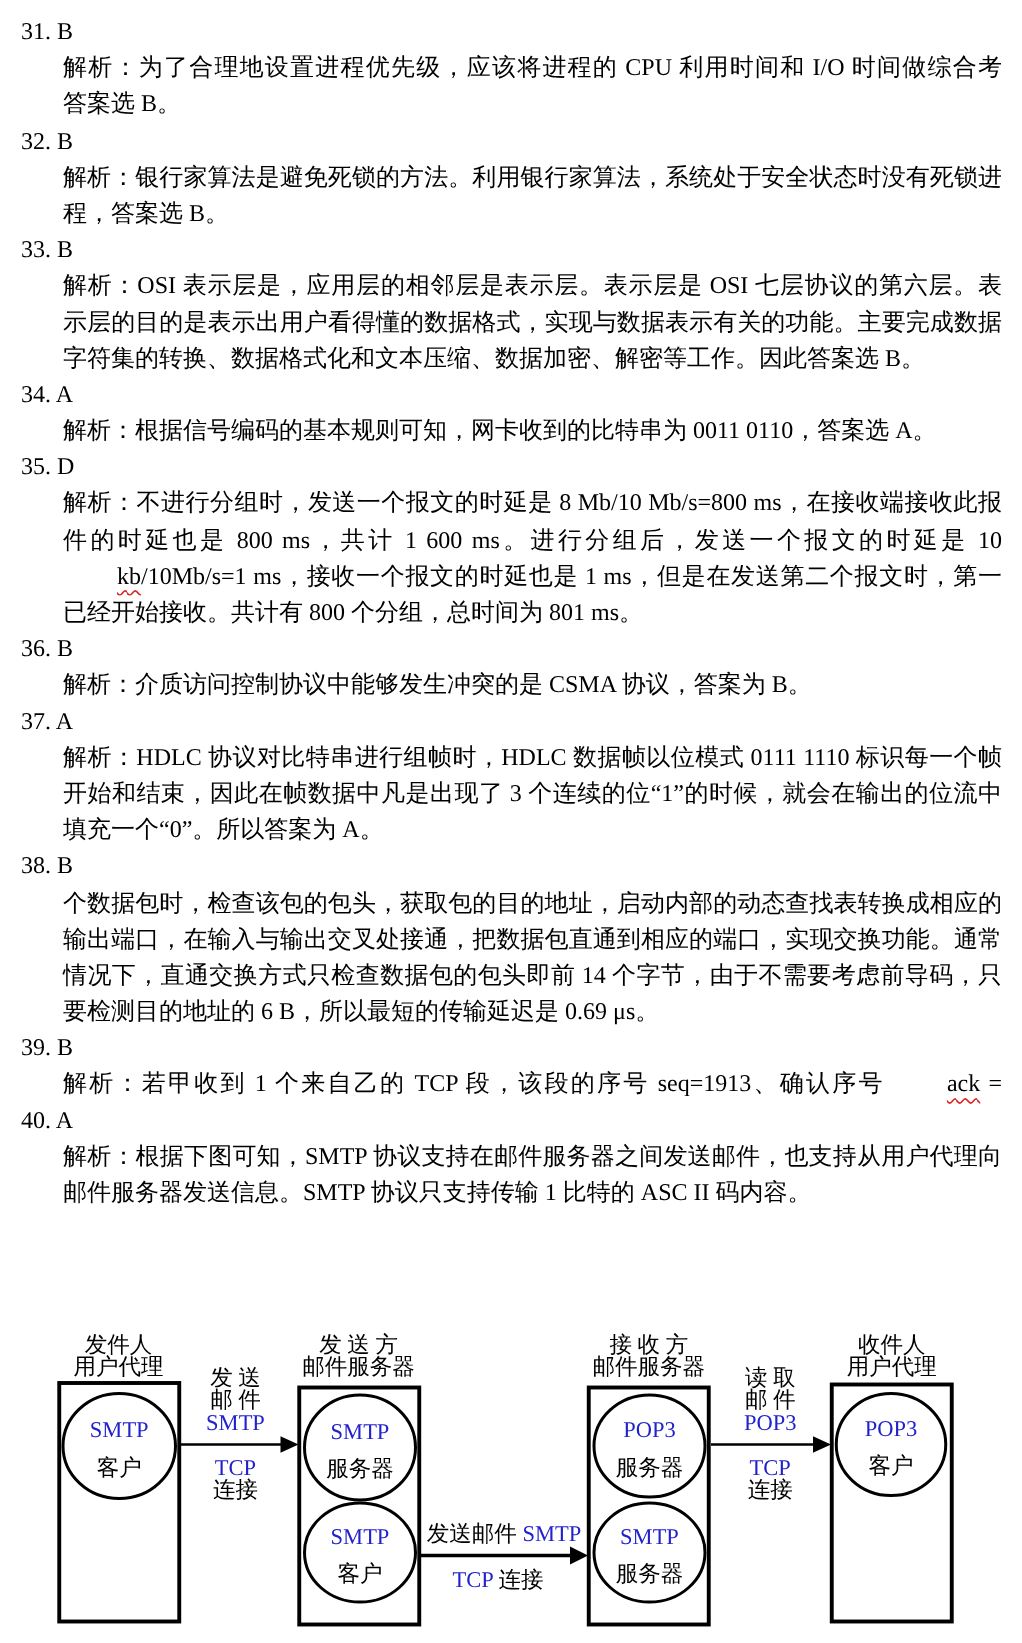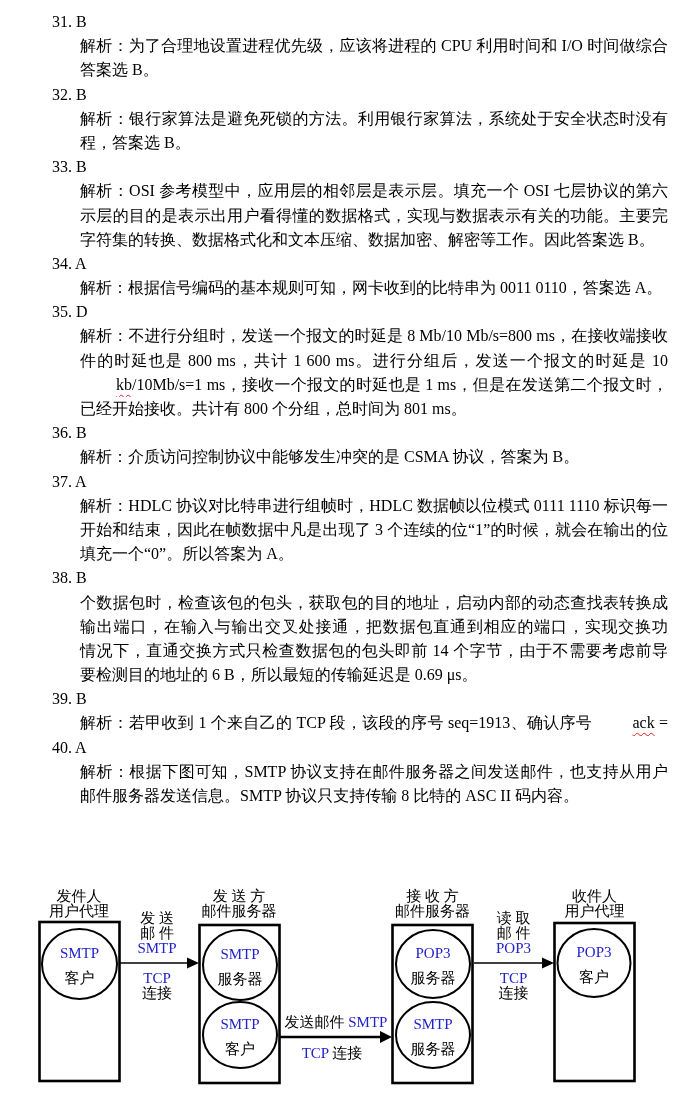--- a/index.html
+++ b/index.html
@@ -3,21 +3,21 @@
 <meta charset="utf-8">
 <style>
   :root{ --paper:#ffffff; --ink:#000000; --latin:#2222cc; --squiggle:#e02020; }
   *{box-sizing:border-box;}
   html,body{margin:0;padding:0;}
   body{
     width:681px;height:1095px;position:relative;overflow:hidden;
     background:var(--paper);color:var(--ink);
     font-family:"Liberation Serif","DejaVu Serif",serif;
   }
-  #doc{position:absolute;top:10px;left:0;width:681px;padding-left:38px;}
+  #doc{position:absolute;top:10px;left:0;width:681px;}
   .ln{font-size:16px;line-height:24.2px;height:24.2px;overflow:hidden;white-space:nowrap;}
   .num{padding-left:14px;}
   .body{padding-left:42px;padding-right:13px;}
   .just{white-space:normal;text-align:justify;text-align-last:justify;}
   .wavy{
     text-decoration-line:underline;text-decoration-style:wavy;
     text-decoration-color:var(--squiggle);text-decoration-thickness:1px;
     text-underline-offset:4px;
     margin-left:36px;
   }
@@ -38,21 +38,21 @@
 
   <div class="ln num">31. B</div>
   <div class="ln body just">解析：为了合理地设置进程优先级，应该将进程的 CPU 利用时间和 I/O 时间做综合考虑，</div>
   <div class="ln body">答案选 B。</div>
 
   <div class="ln num">32. B</div>
   <div class="ln body just">解析：银行家算法是避免死锁的方法。利用银行家算法，系统处于安全状态时没有死锁进</div>
   <div class="ln body">程，答案选 B。</div>
 
   <div class="ln num">33. B</div>
-  <div class="ln body just">解析：OSI 参考模型中，应用层的相邻层是表示层。填充一个 OSI 七层协议的第六层。表</div>
+  <div class="ln body just">解析：OSI 表示层是，应用层的相邻层是表示层。表示层是 OSI 七层协议的第六层。表</div>
   <div class="ln body just">示层的目的是表示出用户看得懂的数据格式，实现与数据表示有关的功能。主要完成数据</div>
   <div class="ln body">字符集的转换、数据格式化和文本压缩、数据加密、解密等工作。因此答案选 B。</div>
 
   <div class="ln num">34. A</div>
   <div class="ln body">解析：根据信号编码的基本规则可知，网卡收到的比特串为 0011 0110，答案选 A。</div>
 
   <div class="ln num">35. D</div>
   <div class="ln body just">解析：不进行分组时，发送一个报文的时延是 8 Mb/10 Mb/s=800 ms，在接收端接收此报文</div>
   <div class="ln body just">件的时延也是 800 ms，共计 1 600 ms。进行分组后，发送一个报文的时延是 10</div>
   <div class="ln body just"><span class="wavy">kb</span><span>/10Mb/s=1 ms，接收一个报文的时延也是 1 ms，但是在发送第二个报文时，第一个报文</span></div>
@@ -70,21 +70,21 @@
   <div class="ln body just">个数据包时，检查该包的包头，获取包的目的地址，启动内部的动态查找表转换成相应的</div>
   <div class="ln body just">输出端口，在输入与输出交叉处接通，把数据包直通到相应的端口，实现交换功能。通常</div>
   <div class="ln body just">情况下，直通交换方式只检查数据包的包头即前 14 个字节，由于不需要考虑前导码，只需</div>
   <div class="ln body">要检测目的地址的 6 B，所以最短的传输延迟是 0.69 μs。</div>
 
   <div class="ln num">39. B</div>
   <div class="ln body just"><span>解析：若甲收到 1 个来自乙的 TCP 段，该段的序号 seq=1913、确认序号 </span><span class="wavy">ack</span><span> = 2046、有效</span></div>
 
   <div class="ln num">40. A</div>
   <div class="ln body just">解析：根据下图可知，SMTP 协议支持在邮件服务器之间发送邮件，也支持从用户代理向</div>
-  <div class="ln body">邮件服务器发送信息。SMTP 协议只支持传输 8 比特的 ASC II 码内容。</div>
+  <div class="ln body">邮件服务器发送信息。SMTP 协议只支持传输 1 比特的 ASC II 码内容。</div>
 </div>
 
 <svg id="diagram" viewBox="0 0 681 215">
 
   <text x="79" y="21">发件人</text>
   <text x="79" y="36">用户代理</text>
   <rect class="shape box" x="39.5" y="42" width="80" height="159"></rect>
   <ellipse class="shape circle" cx="79.5" cy="84" rx="37.5" ry="35"></ellipse>
   <text class="t-latin" x="79.5" y="78">SMTP</text>
   <text x="79.5" y="103">客户</text>

